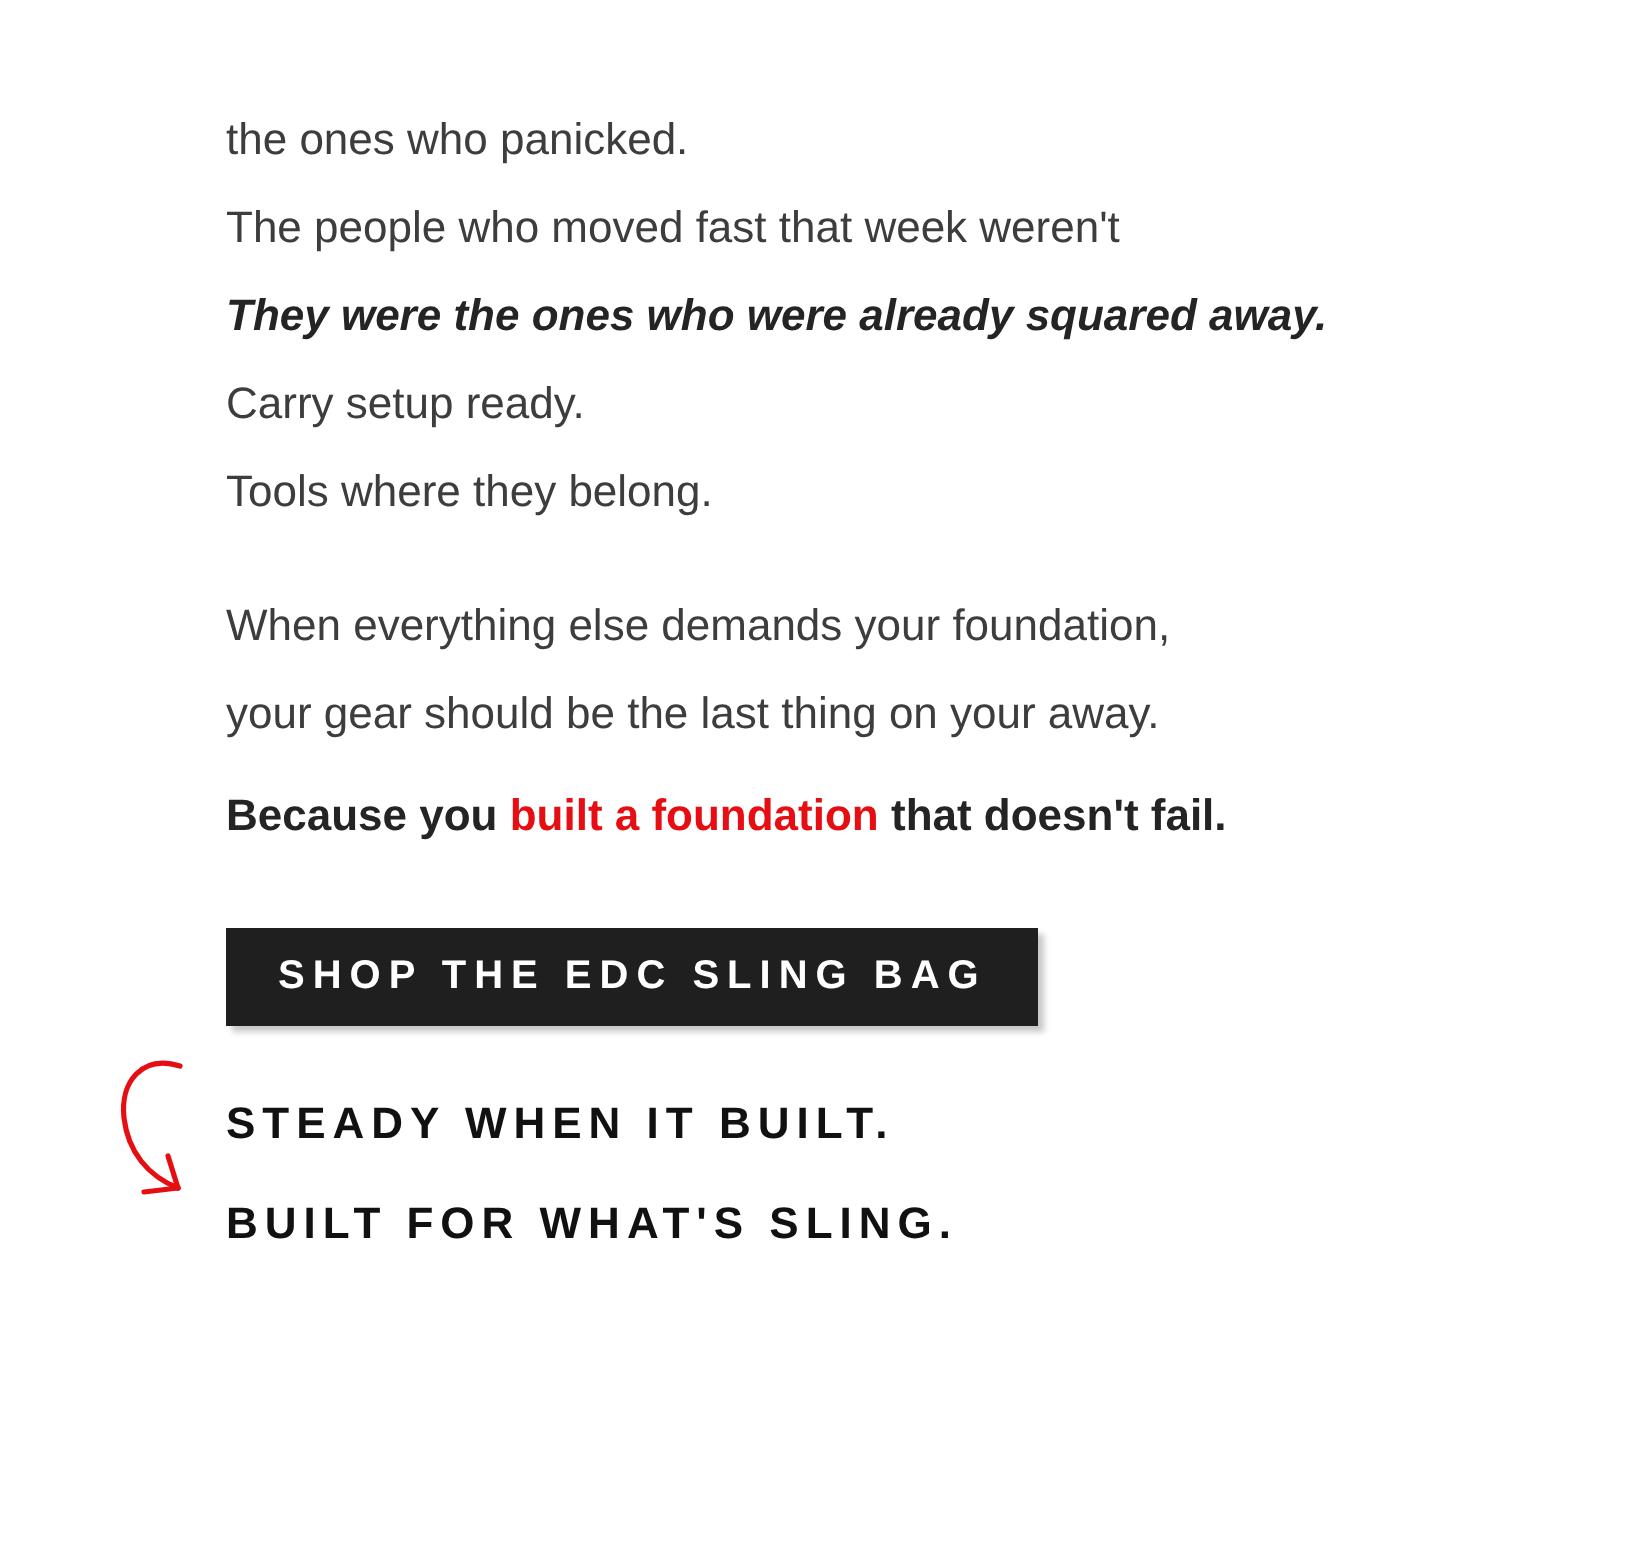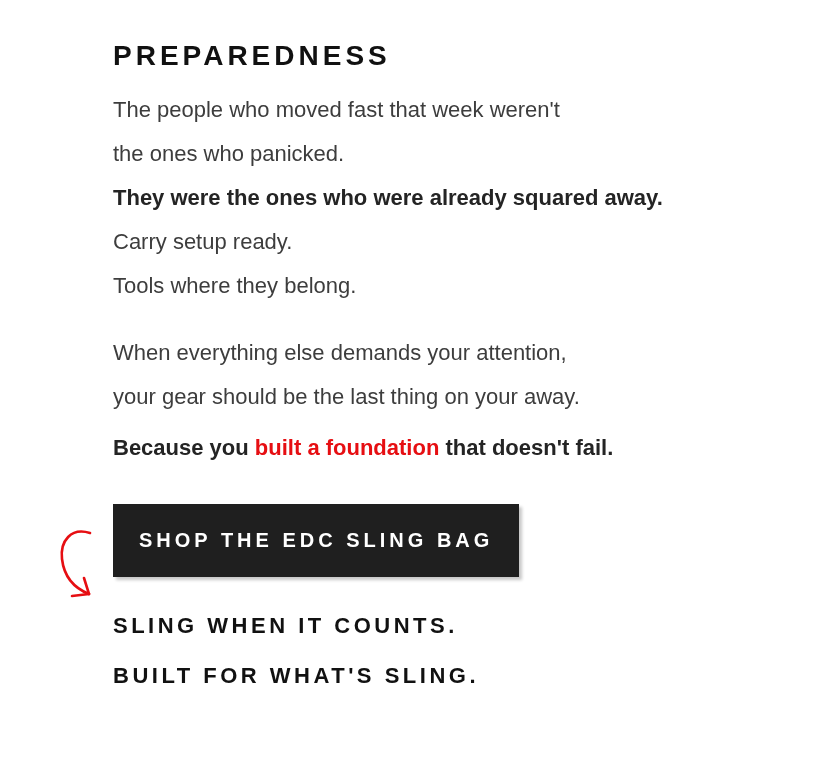--- a/index.html
+++ b/index.html
@@ -24,40 +24,41 @@
     color: var(--color-heading, #111111);
   }
   .body-block { margin-top: 12px; }
   .line {
     font-size: 22px;
     line-height: 44px;
     color: var(--color-body, #3d3d3d);
     font-weight: 400;
   }
   .line.em-italic {
+    font-style: italic;
     font-weight: 700;
     color: var(--color-strong, #242424);
   }
   .line.strong {
     font-weight: 700;
     color: var(--color-strong, #242424);
   }
   .para-gap { margin-top: 23px; }
   .small-gap { margin-top: 7px; }
   .red-text { color: var(--color-red, #e60e12); margin-top: 24px; }
   .cta-row { margin-top: 34px; }
   .cta-button {
     display: inline-block;
     background: var(--color-button_bg, #1f1f1f);
     color: var(--color-button_text, #ffffff);
     font-size: 20px;
     font-weight: 700;
     letter-spacing: 4px;
     line-height: 21px;
-    padding: 26px 26px;
+    padding: 14px 26px;
     text-decoration: none;
     box-shadow: 3px 3px 3px rgba(0,0,0,0.22);
     cursor: pointer;
   }
   .arrow-wrap {
     position: absolute;
     left: 53px;
     top: 522px;
     width: 50px;
     height: 80px;
@@ -71,35 +72,34 @@
     letter-spacing: 3.5px;
     color: var(--color-heading, #111111);
   }
 </style>
 </head>
 <body>
 
 <main class="content">
 
   <h1 class="heading">
-    <div>PREPAREDNESS</div>
   </h1>
 
   <div class="body-block">
+    <div class="line">the ones who panicked.</div>
     <div class="line">The people who moved fast that week weren't</div>
-    <div class="line">the ones who panicked.</div>
 
     <div class="line em-italic">They were the ones who were already squared away.</div>
 
     <div class="line">Carry setup ready.</div>
     <div class="line">Tools where they belong.</div>
 
     <div class="para-gap"></div>
 
-    <div class="line">When everything else demands your attention,</div>
+    <div class="line">When everything else demands your foundation,</div>
     <div class="line">your gear should be the last thing on your away.</div>
 
     <div class="small-gap"></div>
 
     <div class="line strong">
       <span>Because you </span><span class="red-text">built a foundation</span><span> that doesn't fail.</span>
     </div>
   </div>
 
   <div class="cta-row">
@@ -108,17 +108,17 @@
 
   <div class="arrow-wrap">
     <svg width="50" height="80" viewBox="0 0 50 80" fill="none" xmlns="http://www.w3.org/2000/svg">
       <path d="M 37 11 C 18 5, 7 19, 9 37 C 11 54, 21 66, 36 72" stroke="#e60e12" stroke-width="2.6" stroke-linecap="round" fill="none"></path>
       <path d="M 36 72 L 31 56" stroke="#e60e12" stroke-width="2.6" stroke-linecap="round" fill="none"></path>
       <path d="M 36 72 L 19 74" stroke="#e60e12" stroke-width="2.6" stroke-linecap="round" fill="none"></path>
     </svg>
   </div>
 
   <div class="footer-block">
-    <div class="footer-line">SLING WHEN IT COUNTS.</div>
+    <div class="footer-line">STEADY WHEN IT BUILT.</div>
     <div class="footer-line">BUILT FOR WHAT'S SLING.</div>
   </div>
 
 </main>
 
 </body></html>

